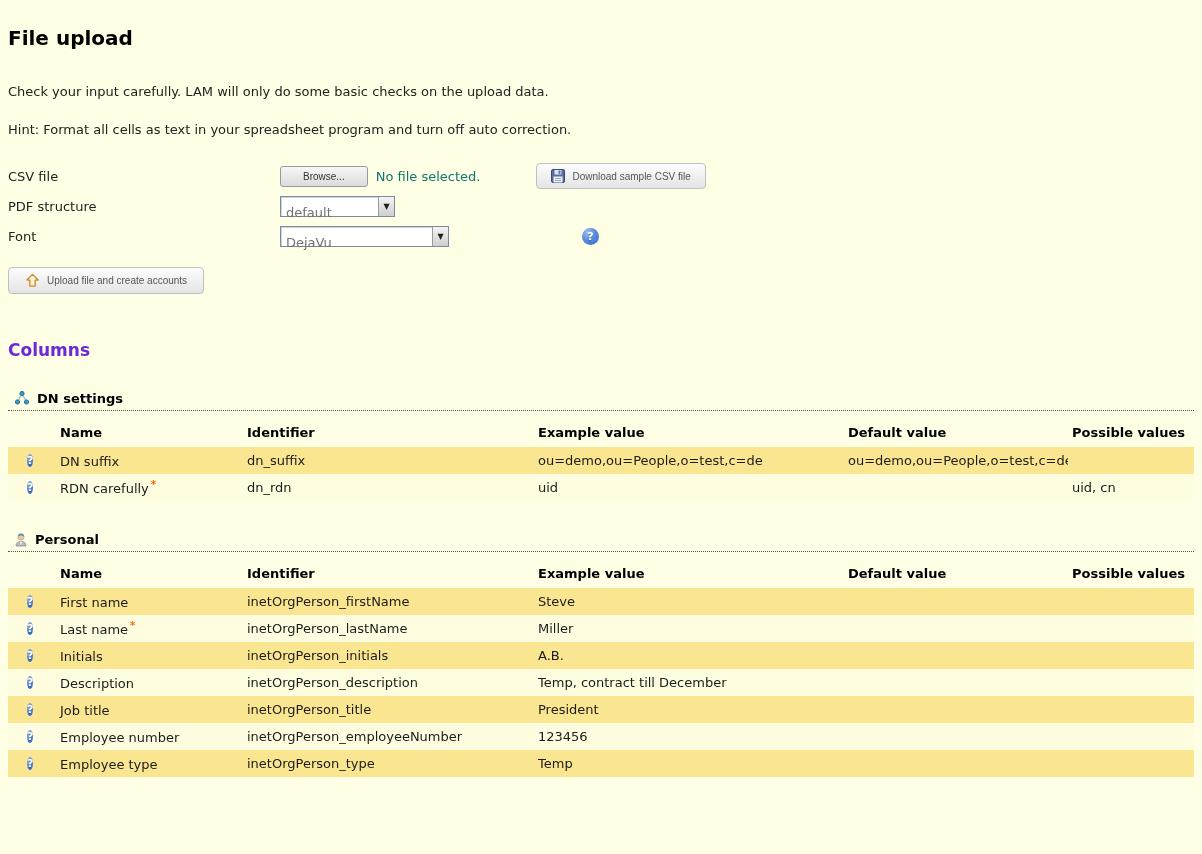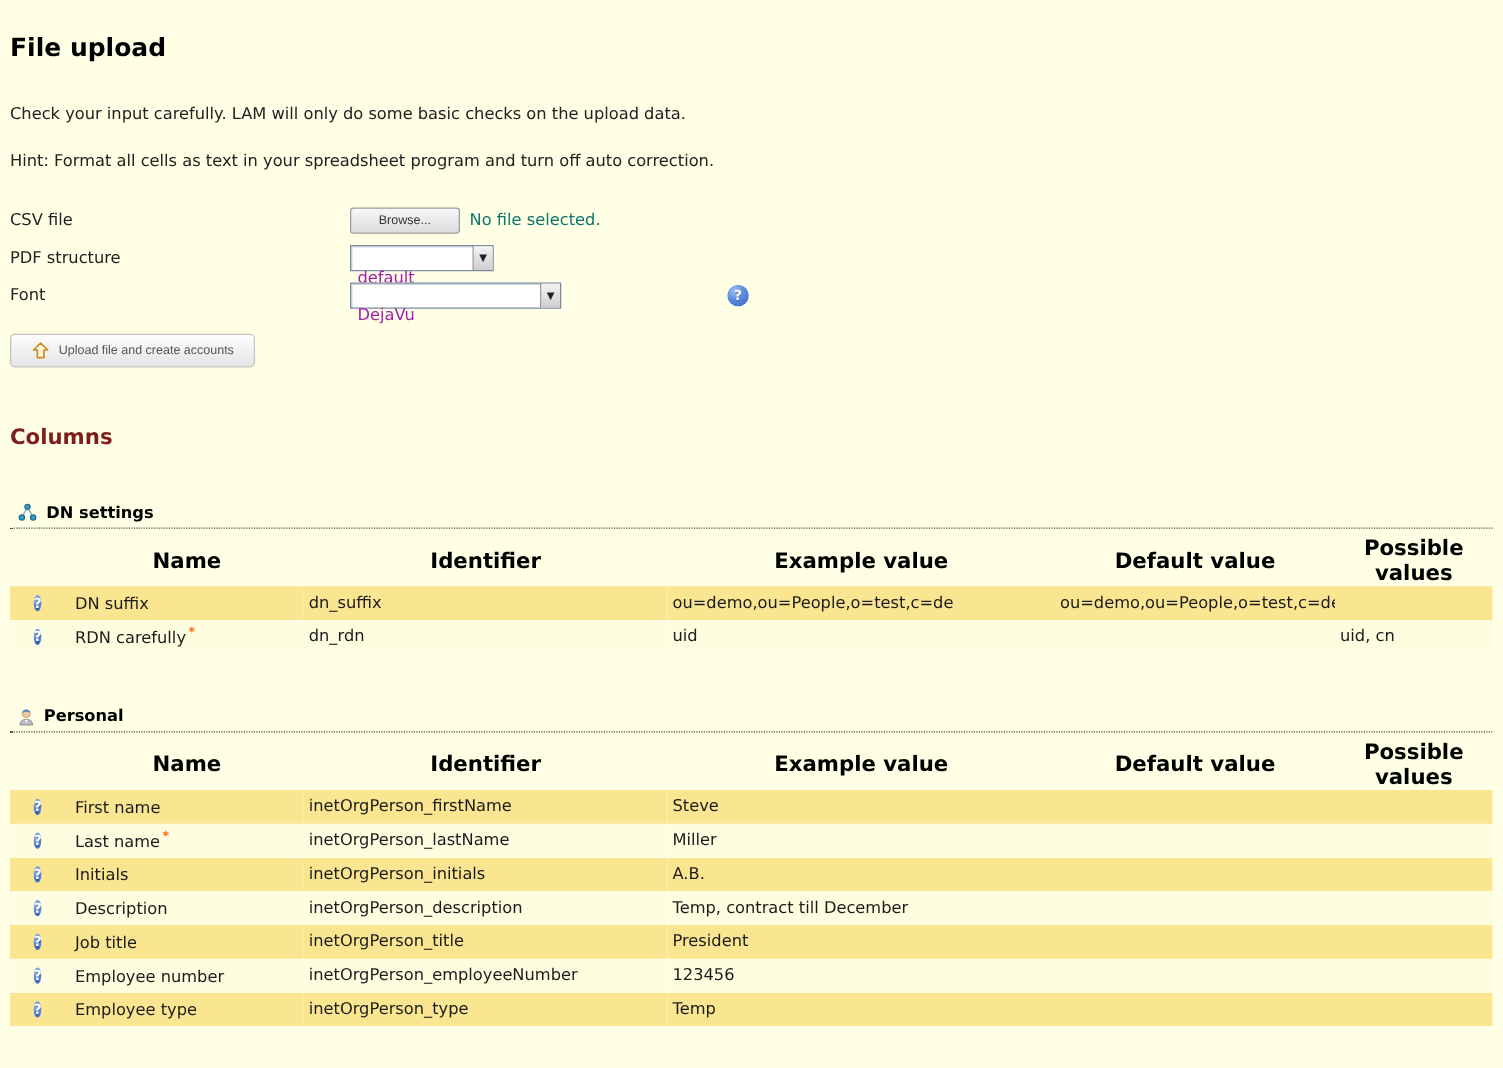--- a/index.html
+++ b/index.html
@@ -48,21 +48,21 @@
     font-size:15px; font-weight:bold; color:#2b2b2b; line-height:1;
   }
 
   
   .select {
     display:inline-flex; align-items:stretch;
     background:#fff; border:1px solid #7b8a9d;
     box-shadow:inset 1px 1px 0 #cfd6dd;
     height:21px; cursor:pointer;
   }
-  .select .sel-value { padding:18px 6px 0 5px; color:#a21caf; font-size:13px; white-space:nowrap; }
+  .select .sel-value { padding:8px 6px 0 5px; color:#737373; font-size:13px; white-space:nowrap; }
   .select .sel-arrow {
     margin-left:auto; width:16px;
     background:linear-gradient(#f4f4f4,#cfcfcf);
     border-left:1px solid #9a9a9a;
     display:flex; align-items:center; justify-content:center;
     font-size:8px; color:#222;
   }
   .sel-pdf { width:115px; }
   .sel-font { width:169px; }
 
@@ -72,32 +72,32 @@
     background:radial-gradient(circle at 35% 28%, #9fc1f2 0%, #5b8ade 45%, #3465c8 100%);
     color:#fff; font-weight:bold; font-size:11px; line-height:17px;
     text-align:center; flex:0 0 17px; cursor:pointer;
     text-shadow:0 1px 1px rgba(0,0,0,.35);
   }
   .help-font { margin-left:133px; }
 
   .btn-upload { margin-top:16px; padding:5px 16px; }
 
   
-  h2.columns-title { font-size:17px; font-weight:bold; color:#7f1d1d; margin:46px 0 0 0; }
+  h2.columns-title { font-size:17px; font-weight:bold; color:#6d28d9; margin:46px 0 0 0; }
 
   .section-header {
-    margin-top:42px; padding:0 0 4px 6px;
+    margin-top:30px; padding:0 0 4px 6px;
     border-bottom:1px dotted #555;
     display:flex; align-items:center; gap:7px;
   }
   .section-header .sec-title { font-weight:bold; font-size:13px; color:#000; }
 
   table.cols { width:100%; border-collapse:collapse; table-layout:fixed; margin-top:6px; }
   table.cols th {
-    text-align:center; font-weight:bold; color:#000; font-size:17px;
+    text-align:left; font-weight:bold; color:#000; font-size:13px;
     height:30px; padding:0 4px; vertical-align:middle;
   }
   table.cols td { height:27px; padding:0 4px; vertical-align:middle; color:#1c1c1c; overflow:hidden; white-space:nowrap; }
   table.cols td.help-cell { padding-left:19px; }
   tr.row-hl  td { background:#FAE591; }
   tr.row-lt  td { background:#FFFDE0; }
   .req { color:#f60; font-size:10px; vertical-align:super; margin-left:2px; font-weight:bold; }
 
   .icon-svg { display:block; }
 </style>
@@ -113,20 +113,33 @@
   </div>
 
   <div class="hint">Hint: Format all cells as text in your spreadsheet program and turn off auto correction.</div>
 
   <div class="form">
 
     <div class="form-row">
       <span class="form-label">CSV file</span>
       <button class="btn btn-browse">Browse...</button>
       <span class="no-file">No file selected.</span>
+      <button class="btn btn-download">
+        <span>
+          <svg class="icon-svg" width="14" height="14" viewBox="0 0 14 14">
+            <rect x="0.5" y="0.5" width="13" height="13" rx="1.5" fill="#5a6b9e" stroke="#3d4a73"></rect>
+            <rect x="3.5" y="1" width="7" height="4.5" fill="#dfe6f5"></rect>
+            <rect x="7.5" y="1.6" width="2" height="3.2" fill="#5a6b9e"></rect>
+            <rect x="2.5" y="7.5" width="9" height="6" fill="#eef1f8"></rect>
+            <line x1="4" y1="9.5" x2="10" y2="9.5" stroke="#9aa6c4" stroke-width="1"></line>
+            <line x1="4" y1="11.5" x2="10" y2="11.5" stroke="#9aa6c4" stroke-width="1"></line>
+          </svg>
+        </span>
+        <span>Download sample CSV file</span>
+      </button>
     </div>
 
 
     <div class="form-row">
       <span class="form-label">PDF structure</span>
       <span class="select sel-pdf">
         <span class="sel-value">default</span>
         <span class="sel-arrow">▼</span>
       </span>
     </div>

